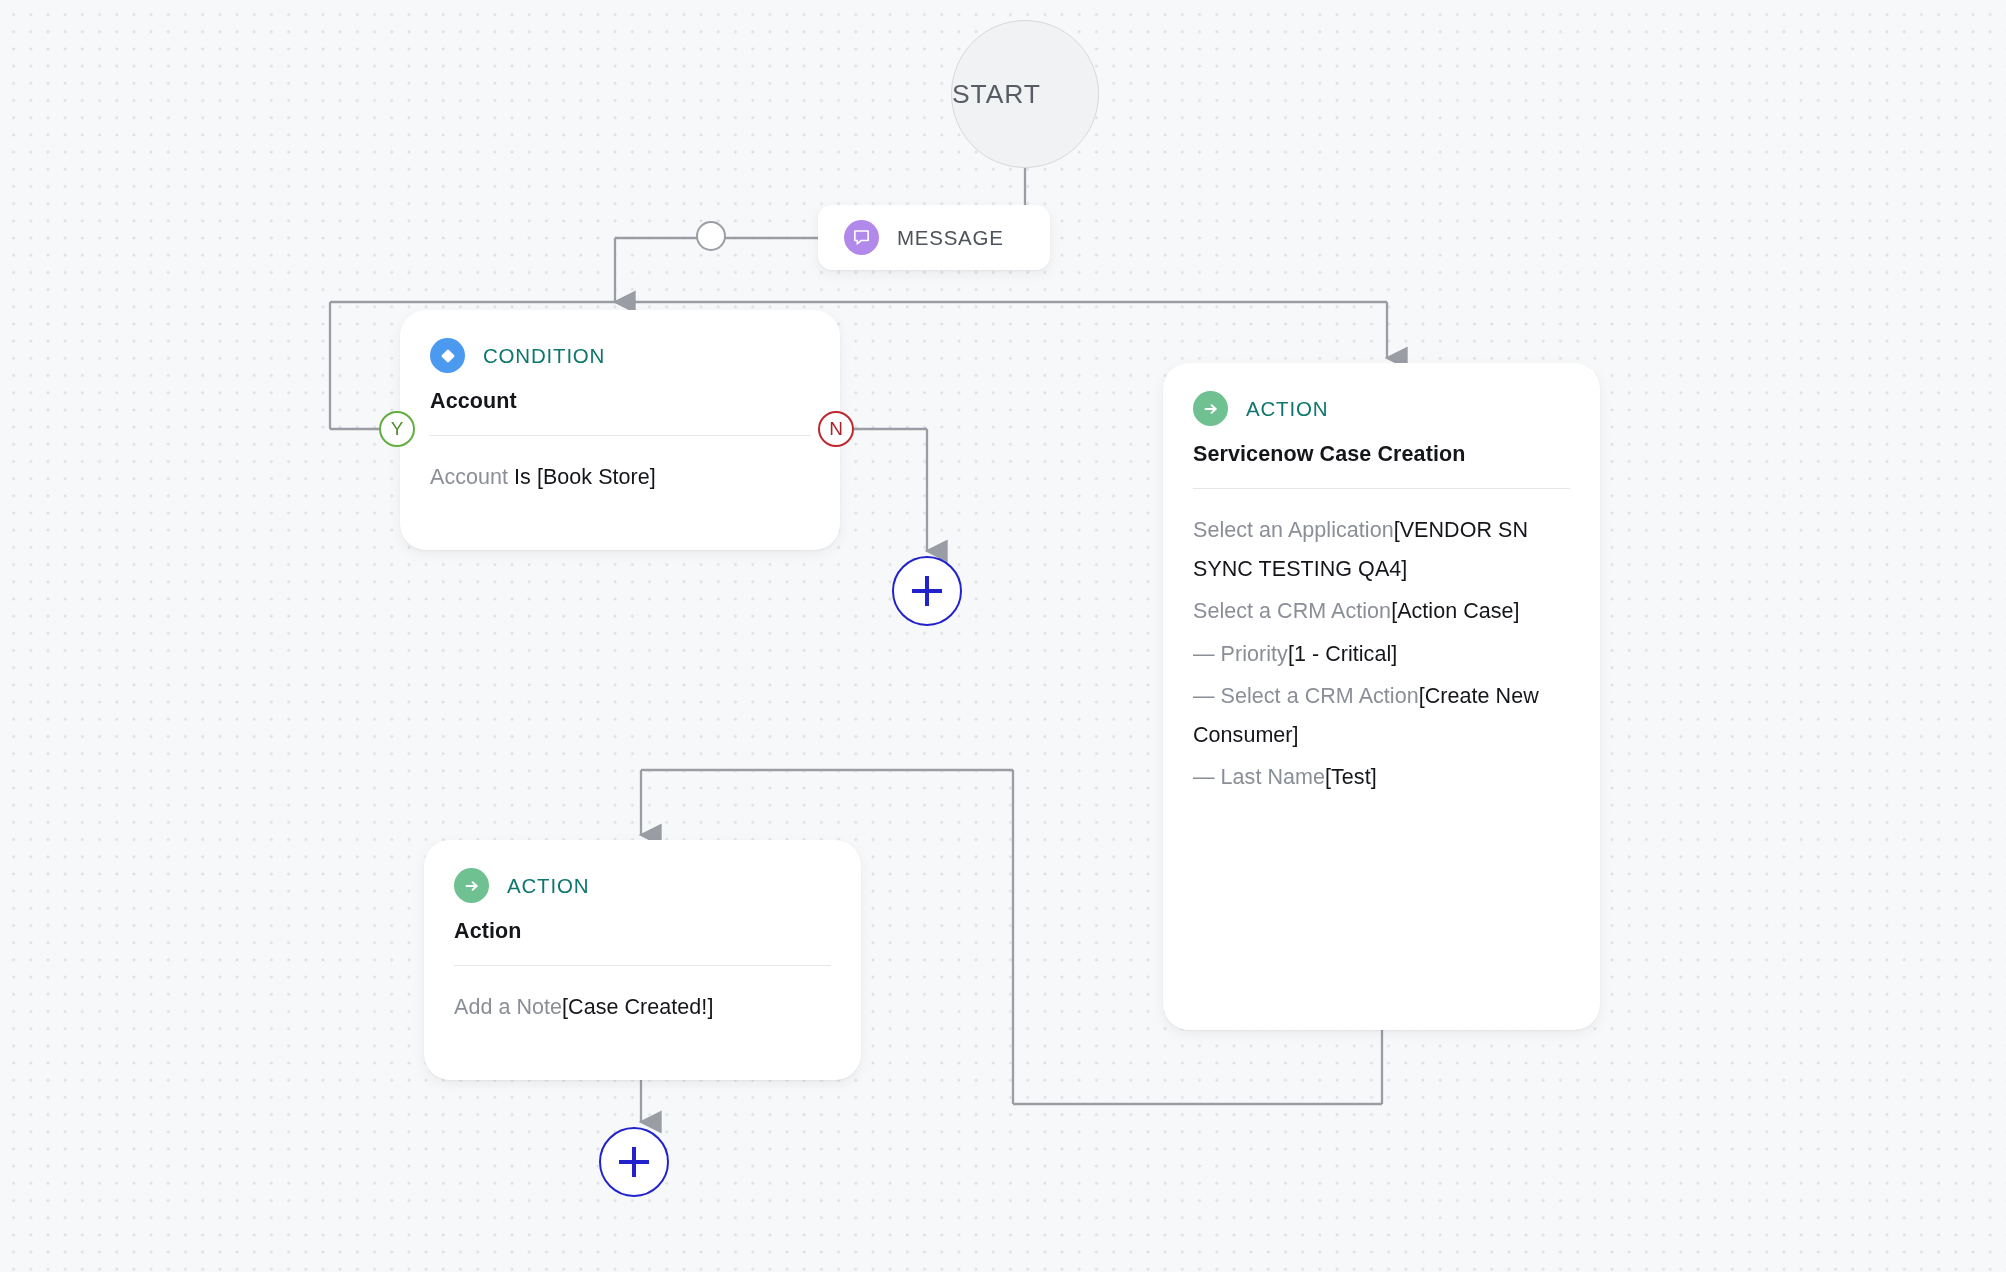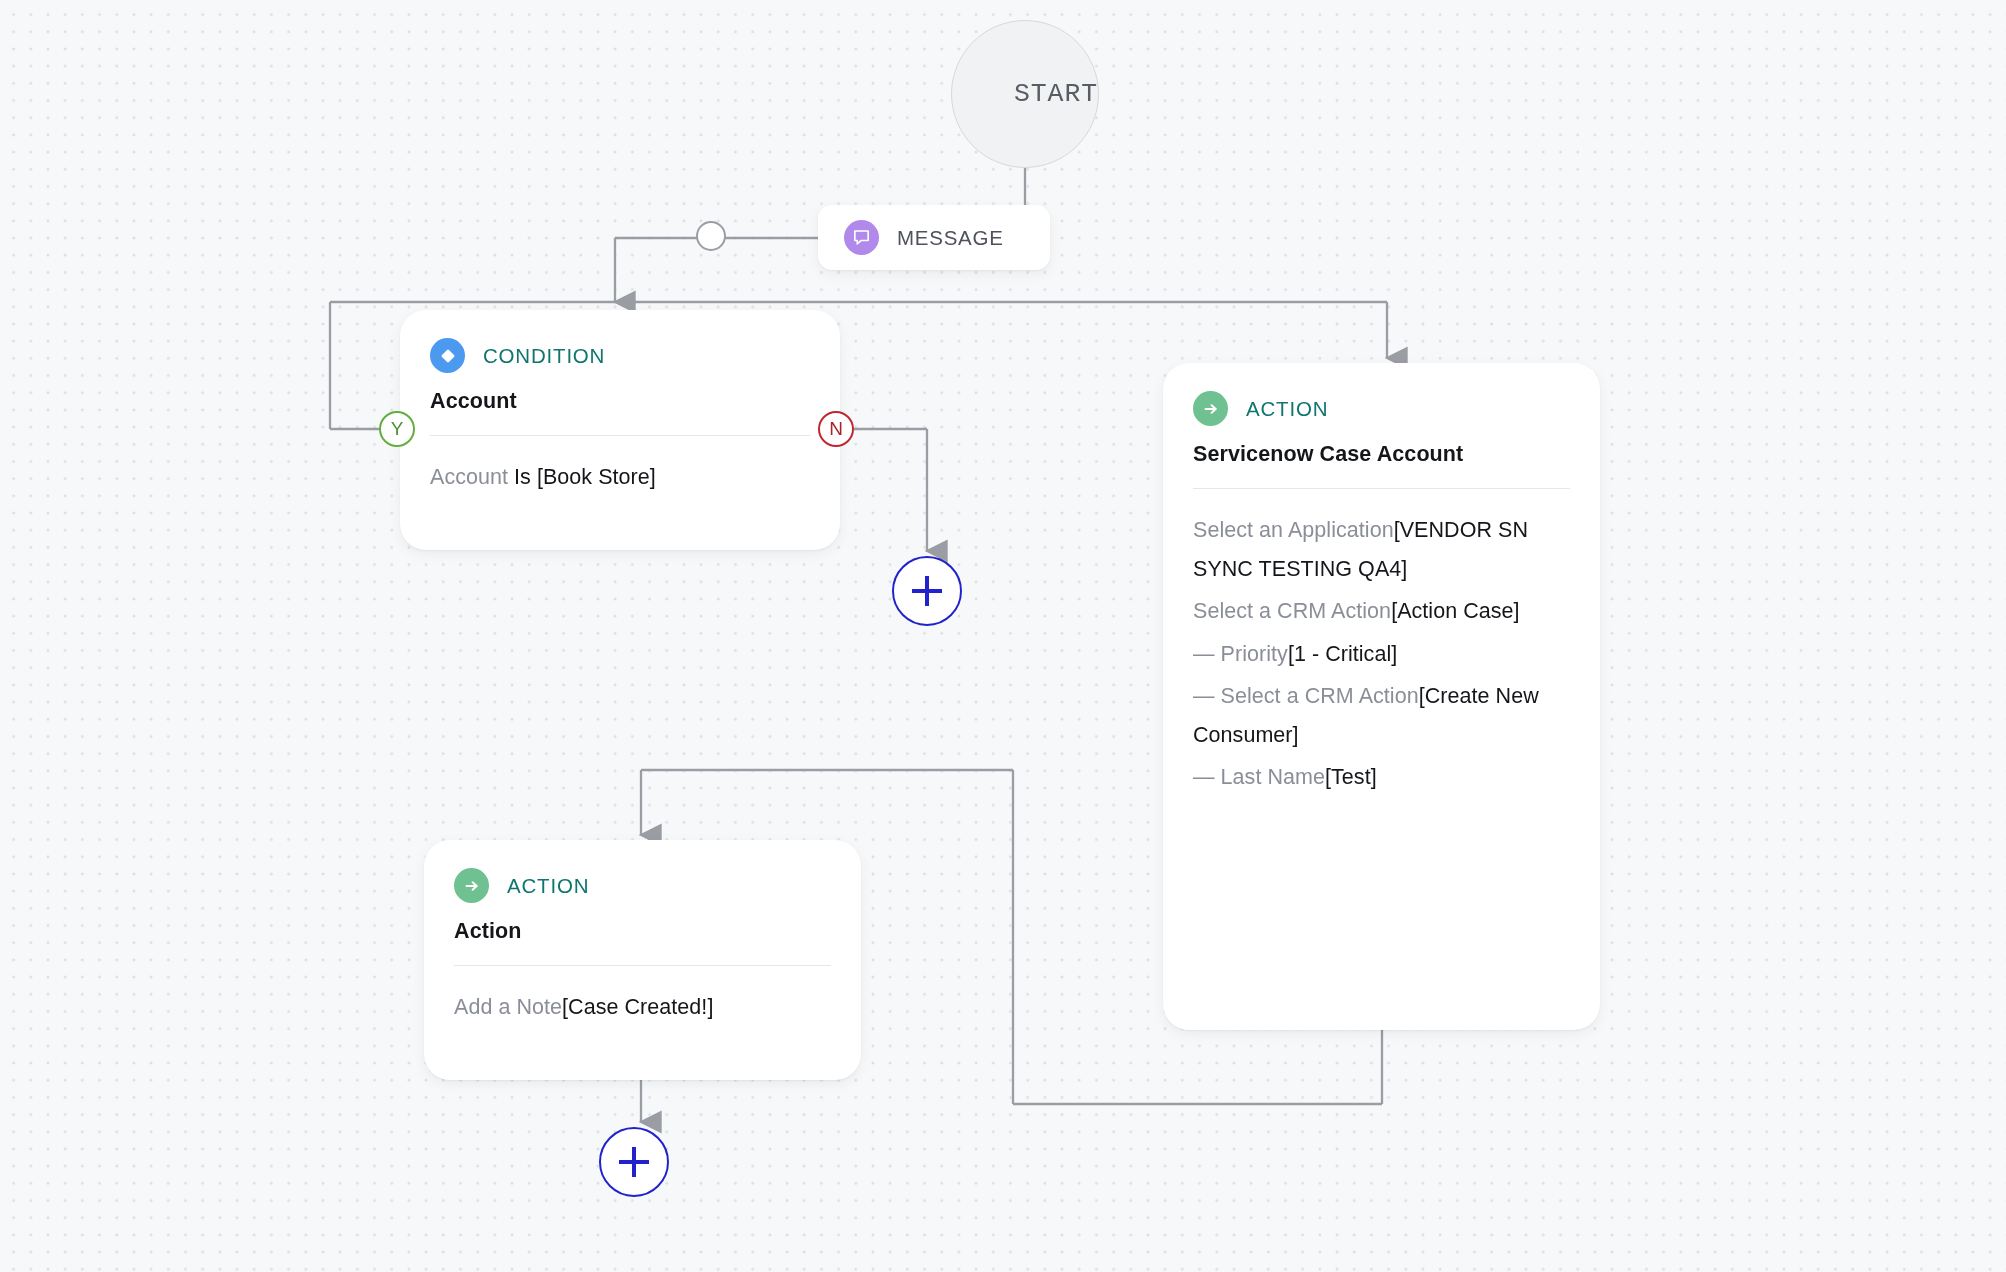--- a/index.html
+++ b/index.html
@@ -42,23 +42,22 @@
     left: 951px;
     top: 20px;
     width: 148px;
     height: 148px;
     border-radius: 50%;
     background: #f1f2f3;
     border: 1.6px solid #d6d8dc;
     box-sizing: border-box;
     display: flex;
     align-items: center;
-    justify-content: flex-end;
+    justify-content: flex-start;
     z-index: 4;
-    font-family: Liberation Mono, monospace;
   }
   .start-label {
     font-size: 26.5px;
     letter-spacing: 0.9px;
     color: #585c65;
     font-weight: 400;
   }
 
   
   .card {
@@ -325,21 +324,21 @@
   <div class="card node-card action-big-card">
     <div class="node-head">
       <span class="type-icon action">
         <svg width="20" height="20" viewBox="0 0 20 20">
           <path d="M4.5 10 h10" stroke="#ffffff" stroke-width="1.9" stroke-linecap="round" fill="none"></path>
           <path d="M10.6 6.2 L14.7 10 L10.6 13.8" stroke="#ffffff" stroke-width="1.9" stroke-linecap="round" stroke-linejoin="round" fill="none"></path>
         </svg>
       </span>
       <span class="node-type">ACTION</span>
     </div>
-    <div class="node-title">Servicenow Case Account</div>
+    <div class="node-title">Servicenow Case Creation</div>
     <div class="node-divider"></div>
     <div class="node-body">
       <div class="body-line">
         <span class="lbl">Select an Application</span><span class="val">[VENDOR SN SYNC TESTING QA4]</span>
       </div>
       <div class="body-line">
         <span class="lbl">Select a CRM Action</span><span class="val">[Action Case]</span>
       </div>
       <div class="body-line">
         <span class="lbl">— Priority</span><span class="val">[1 - Critical]</span>

